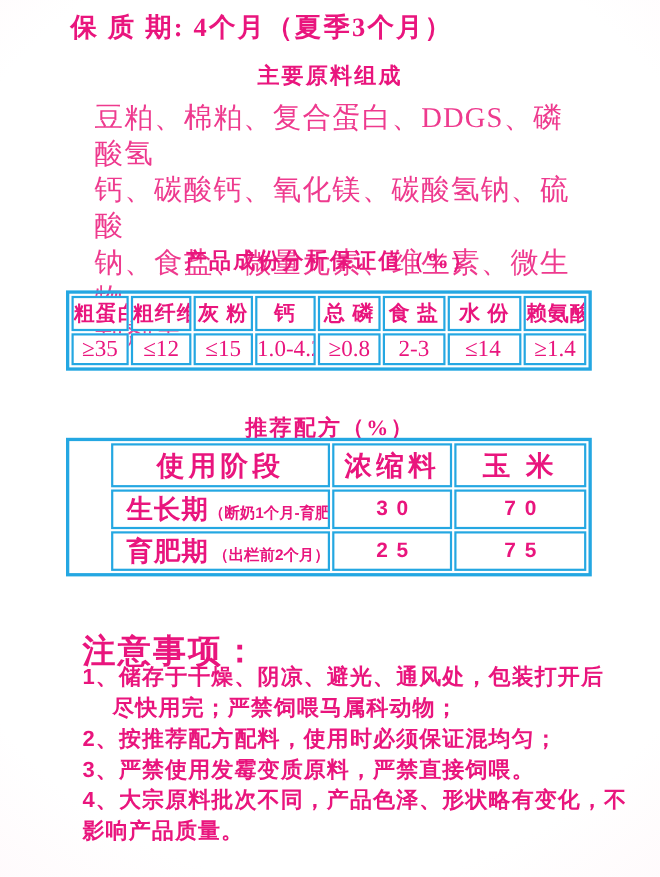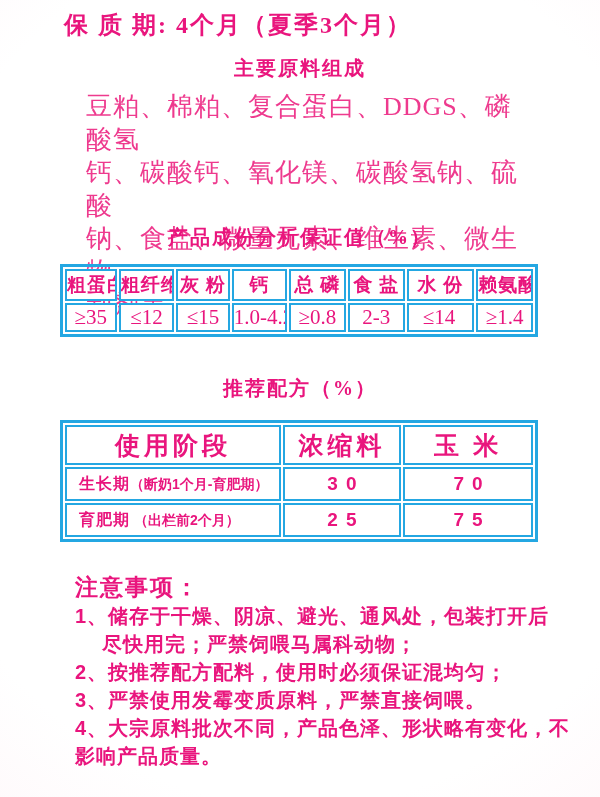--- a/index.html
+++ b/index.html
@@ -46,39 +46,39 @@
     text-align:center;vertical-align:middle;
     color:var(--magenta);padding:0;
     overflow:hidden;white-space:nowrap;
   }
   
   table.analysis{top:264px;}
   table.analysis tr.hdr td{height:28px;font-size:19px;font-weight:bold;letter-spacing:1px;}
   table.analysis tr.val td{height:24px;font-size:21px;margin-top:14px;}
   table.analysis td.r{text-align:center;padding-right:3px;}
   
-  table.formula{top:420px;}
+  table.formula{top:398px;padding-left:36px;}
   table.formula tr.hdr td{height:36px;font-size:25px;font-weight:bold;letter-spacing:4px;}
   table.formula td.stage{
     text-align:left;padding-left:12px;
     font-family:"Liberation Sans","DejaVu Sans",sans-serif;
     height:30px;
   }
-  .stage-name{font-size:16px;font-weight:bold;letter-spacing:1px;}
+  .stage-name{font-size:24px;font-weight:bold;letter-spacing:1px;}
   .stage-note{font-size:14px;font-weight:bold;letter-spacing:0px;}
   table.formula td.num{
     font-family:"Liberation Sans","DejaVu Sans",sans-serif;
     font-size:19px;font-weight:bold;letter-spacing:8px;
     padding-left:8px;
   }
   
   .notes-title{
     position:absolute;left:75px;top:572px;
     font-family:"Liberation Sans","DejaVu Sans",sans-serif;
-    font-size:23px;font-weight:bold;color:var(--magenta);
+    font-size:30px;font-weight:bold;color:var(--magenta);
     letter-spacing:2px;
   }
   .notes{
     position:absolute;left:75px;top:602px;width:470px;
     font-family:"Liberation Sans","DejaVu Sans",sans-serif;
     font-size:20px;font-weight:bold;color:var(--magenta);
     letter-spacing:1px;
   }
   .notes .line{height:28px;line-height:28px;white-space:nowrap;}
   .notes .line.indent{padding-left:27px;}

